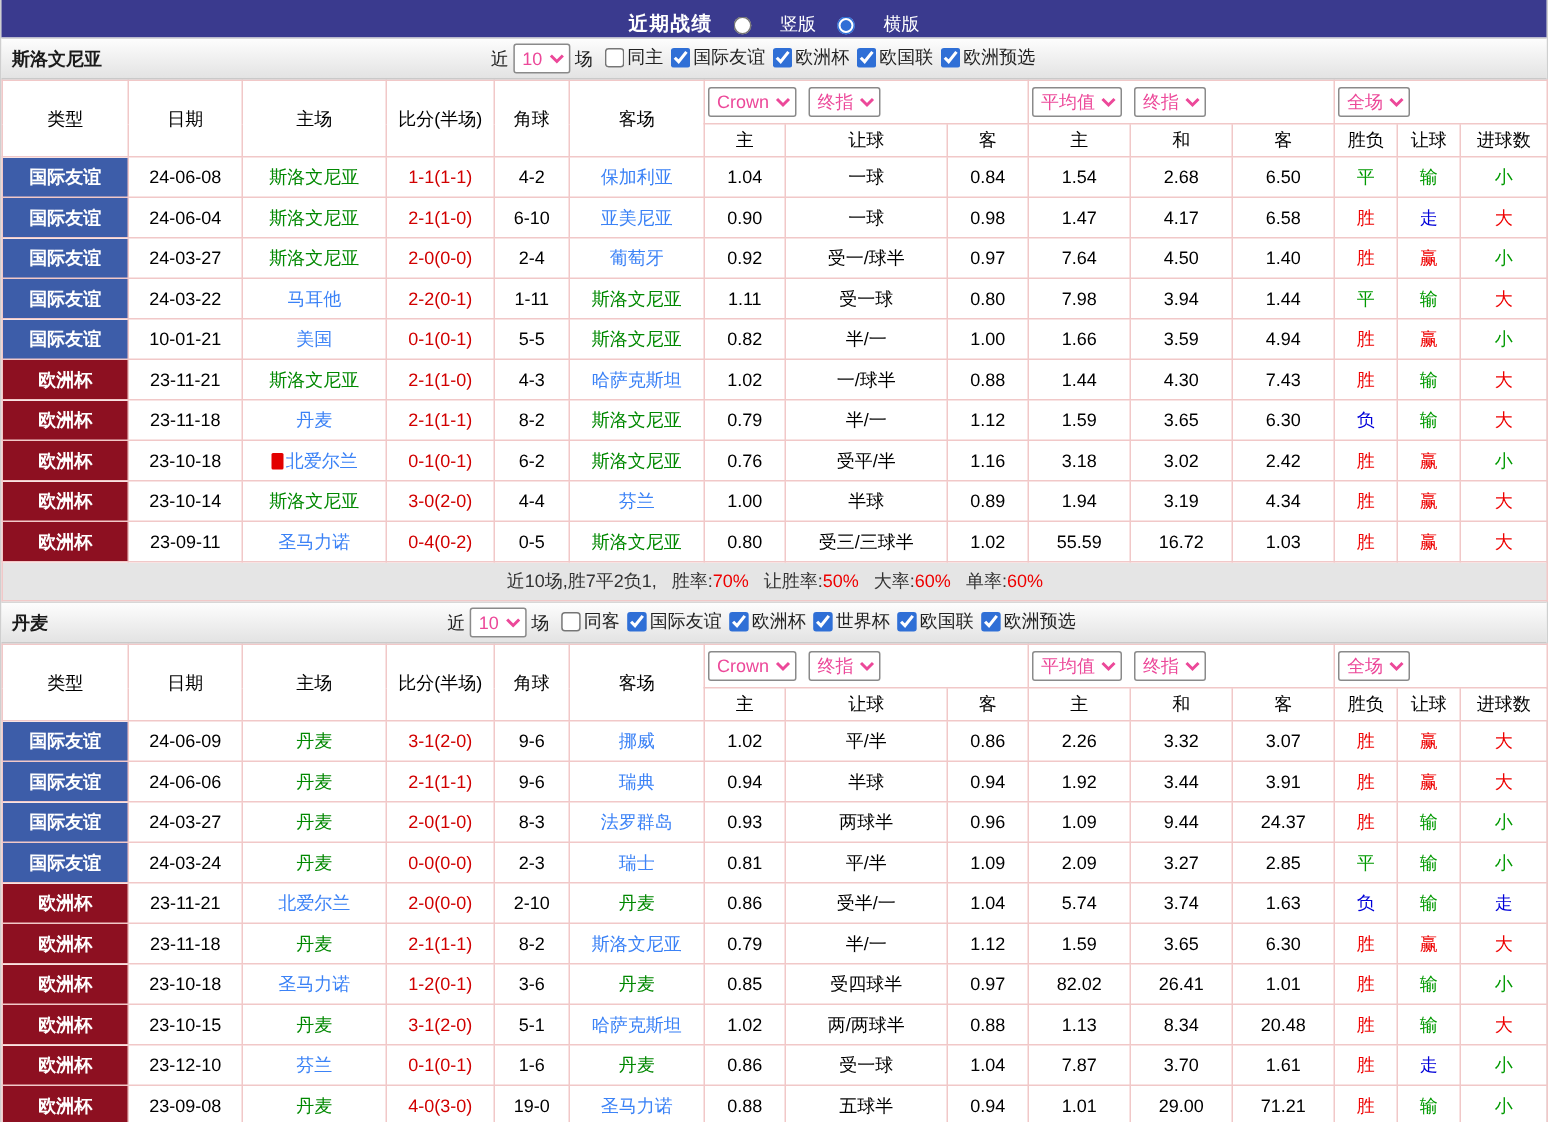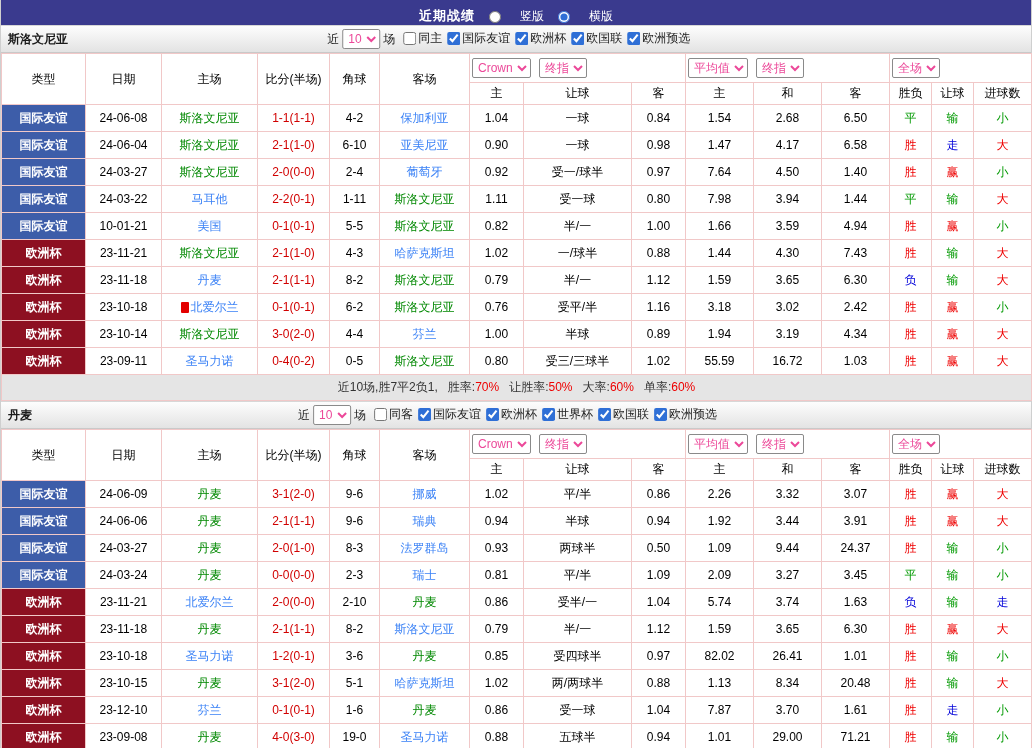--- a/index.html
+++ b/index.html
@@ -441,41 +441,41 @@
           </tr>
           <tr>
             <td class="type type-blue">国际友谊</td>
             <td>24-03-27</td>
             <td class="team focus">丹麦</td>
             <td class="score">2-0(1-0)</td>
             <td>8-3</td>
             <td class="team">法罗群岛</td>
             <td>0.93</td>
             <td>两球半</td>
-            <td>0.50</td>
+            <td>0.96</td>
             <td>1.09</td>
             <td>9.44</td>
             <td>24.37</td>
             <td class="res c-r">胜</td>
             <td class="res c-g">输</td>
             <td class="res c-g">小</td>
           </tr>
           <tr>
             <td class="type type-blue">国际友谊</td>
             <td>24-03-24</td>
             <td class="team focus">丹麦</td>
             <td class="score">0-0(0-0)</td>
             <td>2-3</td>
             <td class="team">瑞士</td>
             <td>0.81</td>
             <td>平/半</td>
             <td>1.09</td>
             <td>2.09</td>
             <td>3.27</td>
-            <td>3.45</td>
+            <td>2.85</td>
             <td class="res c-g">平</td>
             <td class="res c-g">输</td>
             <td class="res c-g">小</td>
           </tr>
           <tr>
             <td class="type type-red">欧洲杯</td>
             <td>23-11-21</td>
             <td class="team">北爱尔兰</td>
             <td class="score">2-0(0-0)</td>
             <td>2-10</td>

